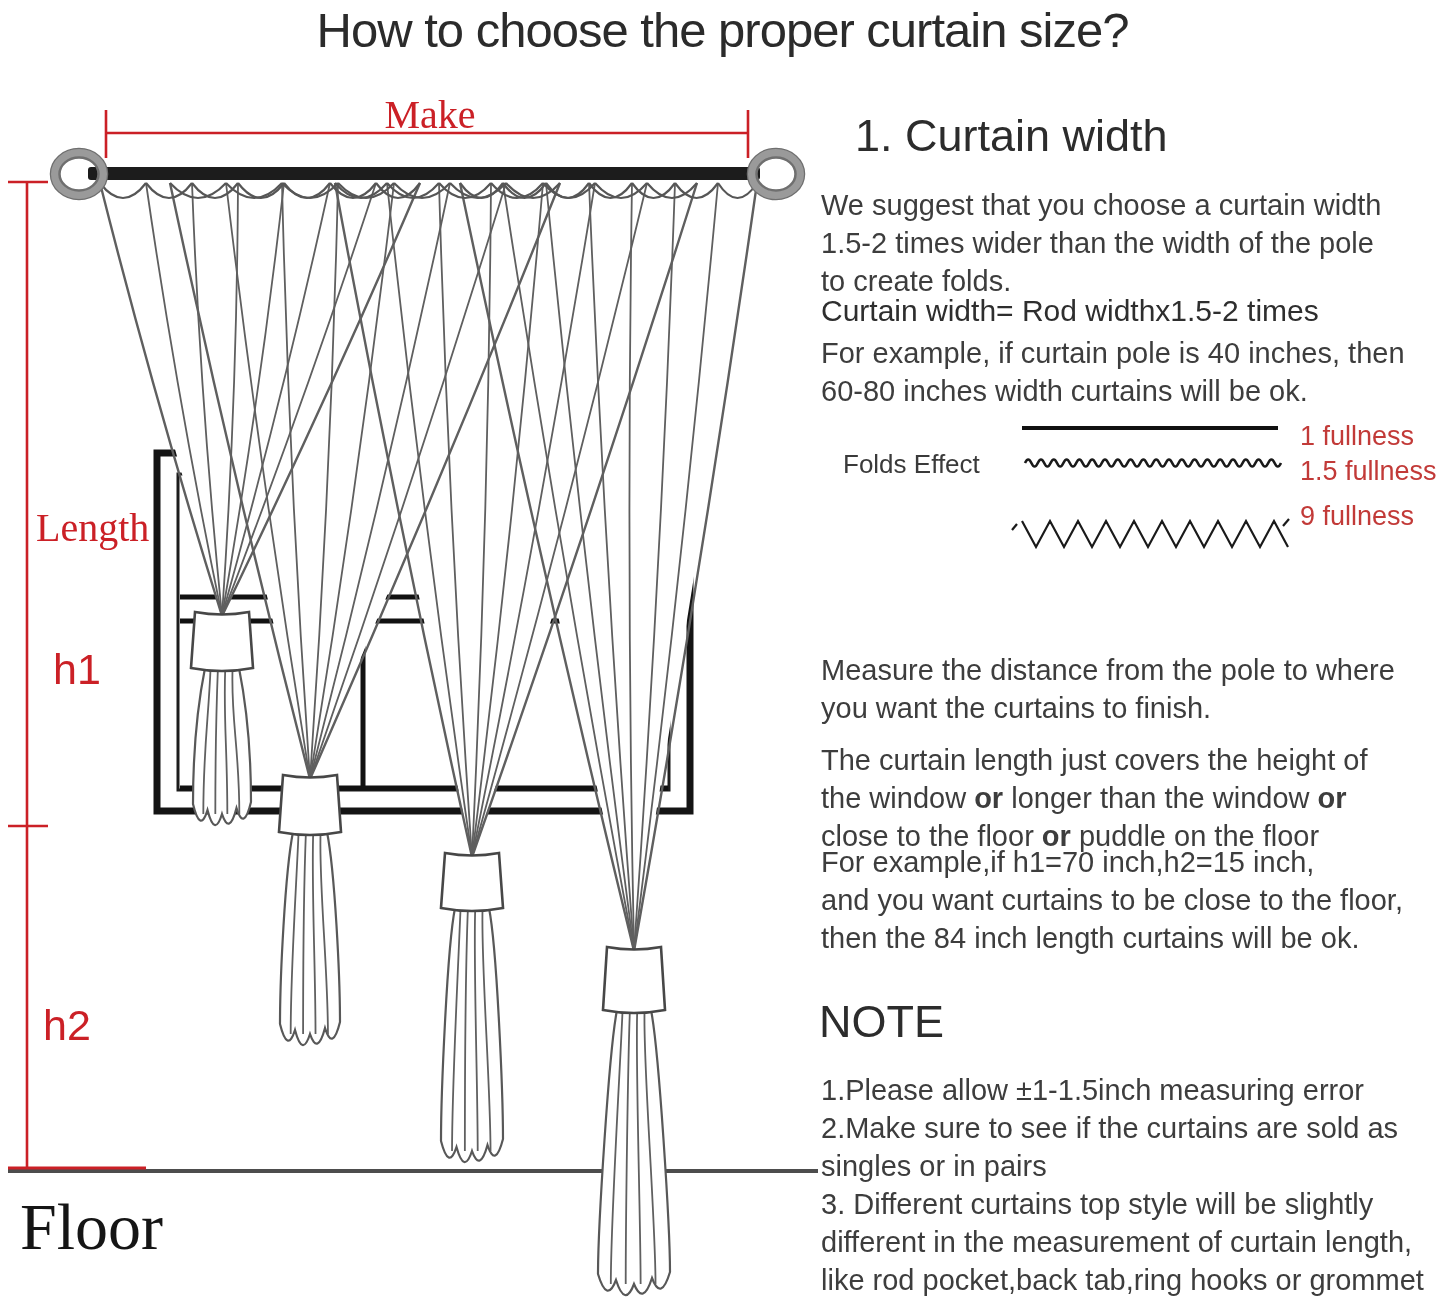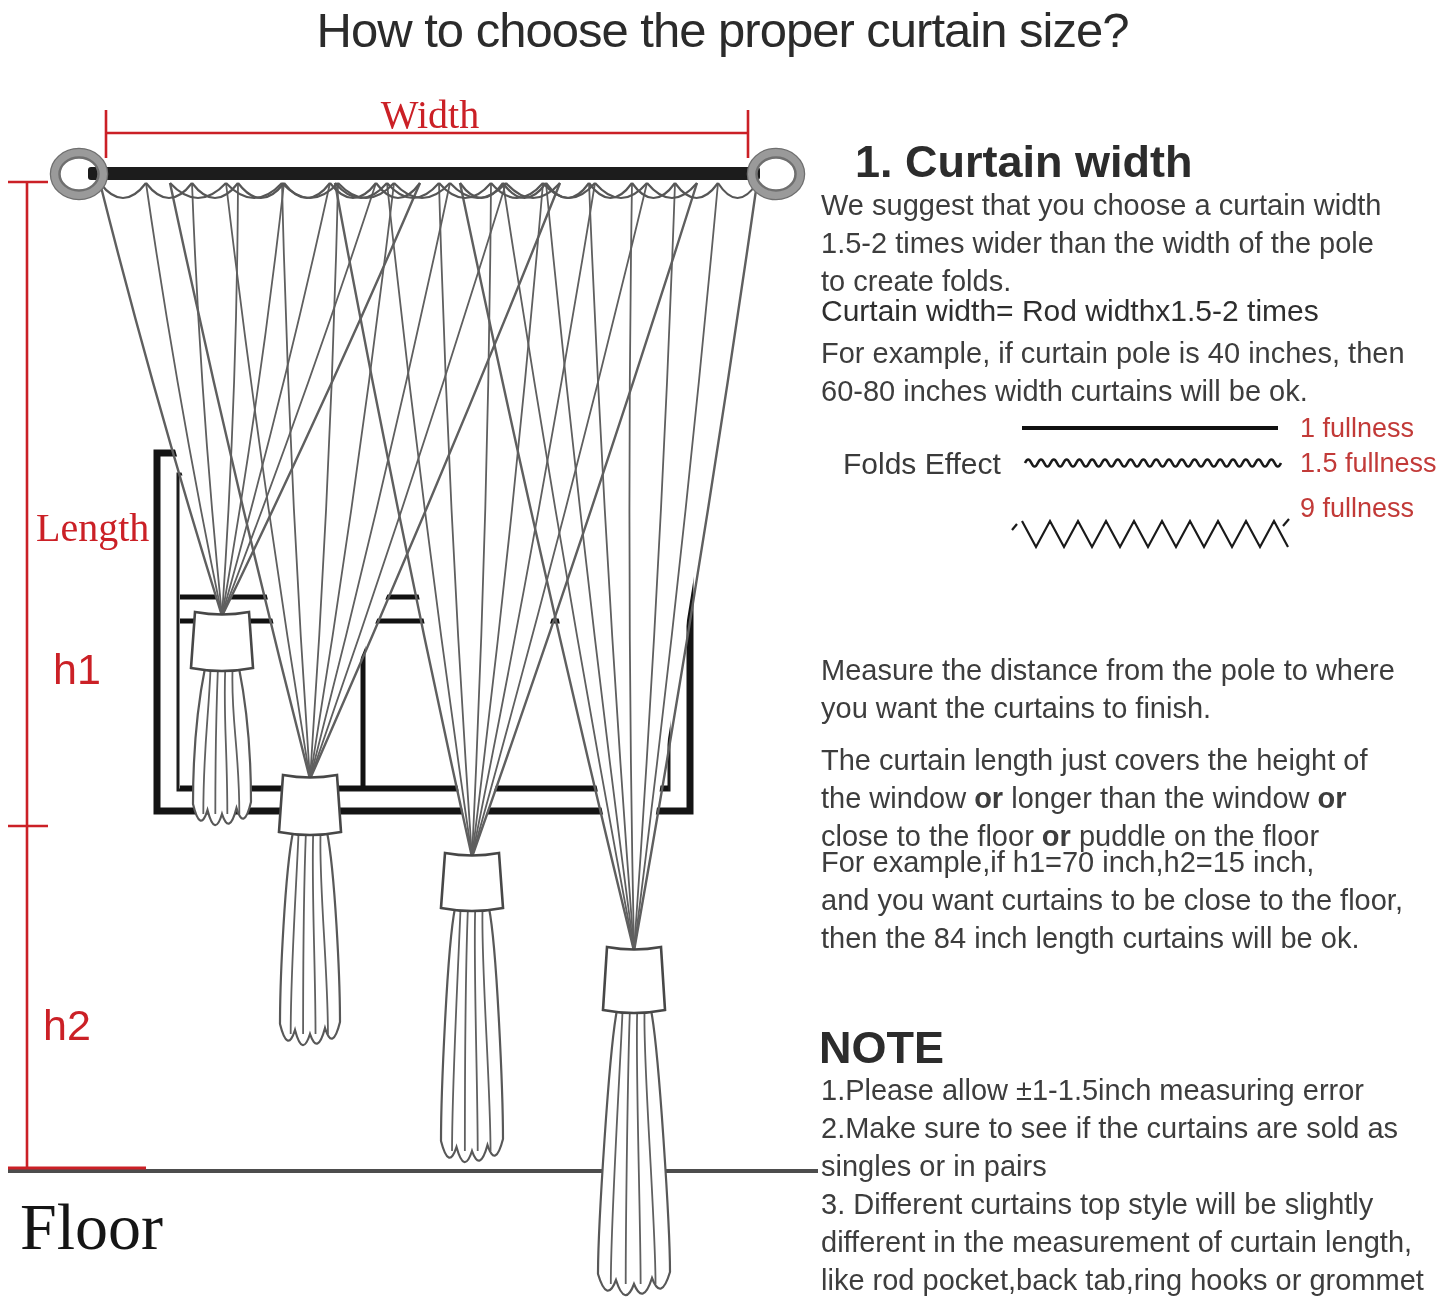--- a/index.html
+++ b/index.html
@@ -8,28 +8,28 @@
     position: relative; width: 1445px; height: 1314px;
     background: #ffffff; overflow: hidden;
     font-family: "Liberation Sans", sans-serif;
   }
   .abs { position: absolute; }
   .title {
     width: 100%; top: 2px; left: 0; text-align: center;
     font-size: 49px; line-height: 56px; letter-spacing: -1px;
     color: #2b2b2b; font-weight: 400;
   }
-  .heading { font-size: 45px; line-height: 52px; color: #2c2c2c; font-weight: 700; margin-top: 26px; }
+  .heading { font-size: 45px; line-height: 52px; color: #2c2c2c; font-weight: 400; }
   .body-text {
     font-size: 29px; line-height: 38px; color: #3d3d3d;
     white-space: pre-line; width: 640px;
   }
   .formula { font-size: 30px; line-height: 38px; font-weight: normal; color: #2e2e2e; }
-  .folds-label { font-size: 30px; line-height: 34px; color: #3a3a3a; text-align: center; }
-  .fullness { font-size: 27px; line-height: 32px; color: #c23a38; }
+  .folds-label { font-size: 26px; line-height: 34px; color: #3a3a3a; text-align: center; }
+  .fullness { font-size: 27px; line-height: 32px; color: #c23a38; margin-top: 8px; }
   .red-serif { font-family: "Liberation Serif", serif; color: #cb2026; font-size: 40px; line-height: 44px; }
   .red-sans { font-size: 43px; line-height: 46px; color: #cb2026; margin-top: 8px; }
   .floor-label { font-family: "Liberation Serif", serif; font-size: 66px; line-height: 70px; color: #151515; }
   b { font-weight: bold; text-align: right; }
 </style>
 </head>
 <body>
 
 <div class="page">
 
@@ -116,21 +116,21 @@
       <path d="M 482.608 908 C 480.608 958 490.538 1085 490.538 1151" fill="none" stroke="#606060" stroke-width="1.8"></path>
       <path d="M 445 853 Q 472 858 499 853 L 503 908 Q 472 914 441 908 Z" fill="#fff" stroke="#474747" stroke-width="2.6"></path>
       <path d="M 617 1010 C 609 1050 598 1228 598 1274 Q 607 1304 616 1280 Q 625 1308 634 1284 Q 643 1306 652 1278 Q 661 1302 670 1272 C 670 1228 659 1050 651 1010 Z" fill="#fff" stroke="#585858" stroke-width="2.2"></path>
       <path d="M 622.576 1010 C 620.576 1060 610.816 1218 610.816 1284" fill="none" stroke="#606060" stroke-width="1.8"></path>
       <path d="M 629.92 1010 C 627.92 1060 625.72 1218 625.72 1284" fill="none" stroke="#606060" stroke-width="1.8"></path>
       <path d="M 637.264 1010 C 635.264 1060 640.624 1218 640.624 1284" fill="none" stroke="#606060" stroke-width="1.8"></path>
       <path d="M 644.608 1010 C 642.608 1060 655.528 1218 655.528 1284" fill="none" stroke="#606060" stroke-width="1.8"></path>
       <path d="M 607 947 Q 634 952 661 947 L 665 1010 Q 634 1016 603 1010 Z" fill="#fff" stroke="#474747" stroke-width="2.6"></path>
     </svg>
 
-  <span class="abs red-serif" style="left:330px;top:93px;width:200px;text-align:center">Width</span>
+  <span class="abs red-serif" style="left:330px;top:93px;width:200px;text-align:center">Make</span>
   <span class="abs red-serif" style="left:36px;top:506px">Length</span>
   <span class="abs red-sans" style="left:53px;top:638px">h1</span>
   <span class="abs red-sans" style="left:43px;top:994px">h2</span>
   <span class="abs floor-label" style="left:20px;top:1192px">Floor</span>
 
   <div class="abs heading" style="left:855px;top:110px">1. Curtain width</div>
   <div class="abs body-text" style="left:821px;top:186px">We suggest that you choose a curtain width
 1.5-2 times wider than the width of the pole
 to create folds.</div>
   <div class="abs formula" style="left:821px;top:292px">Curtain width= Rod widthx1.5-2 times</div>

